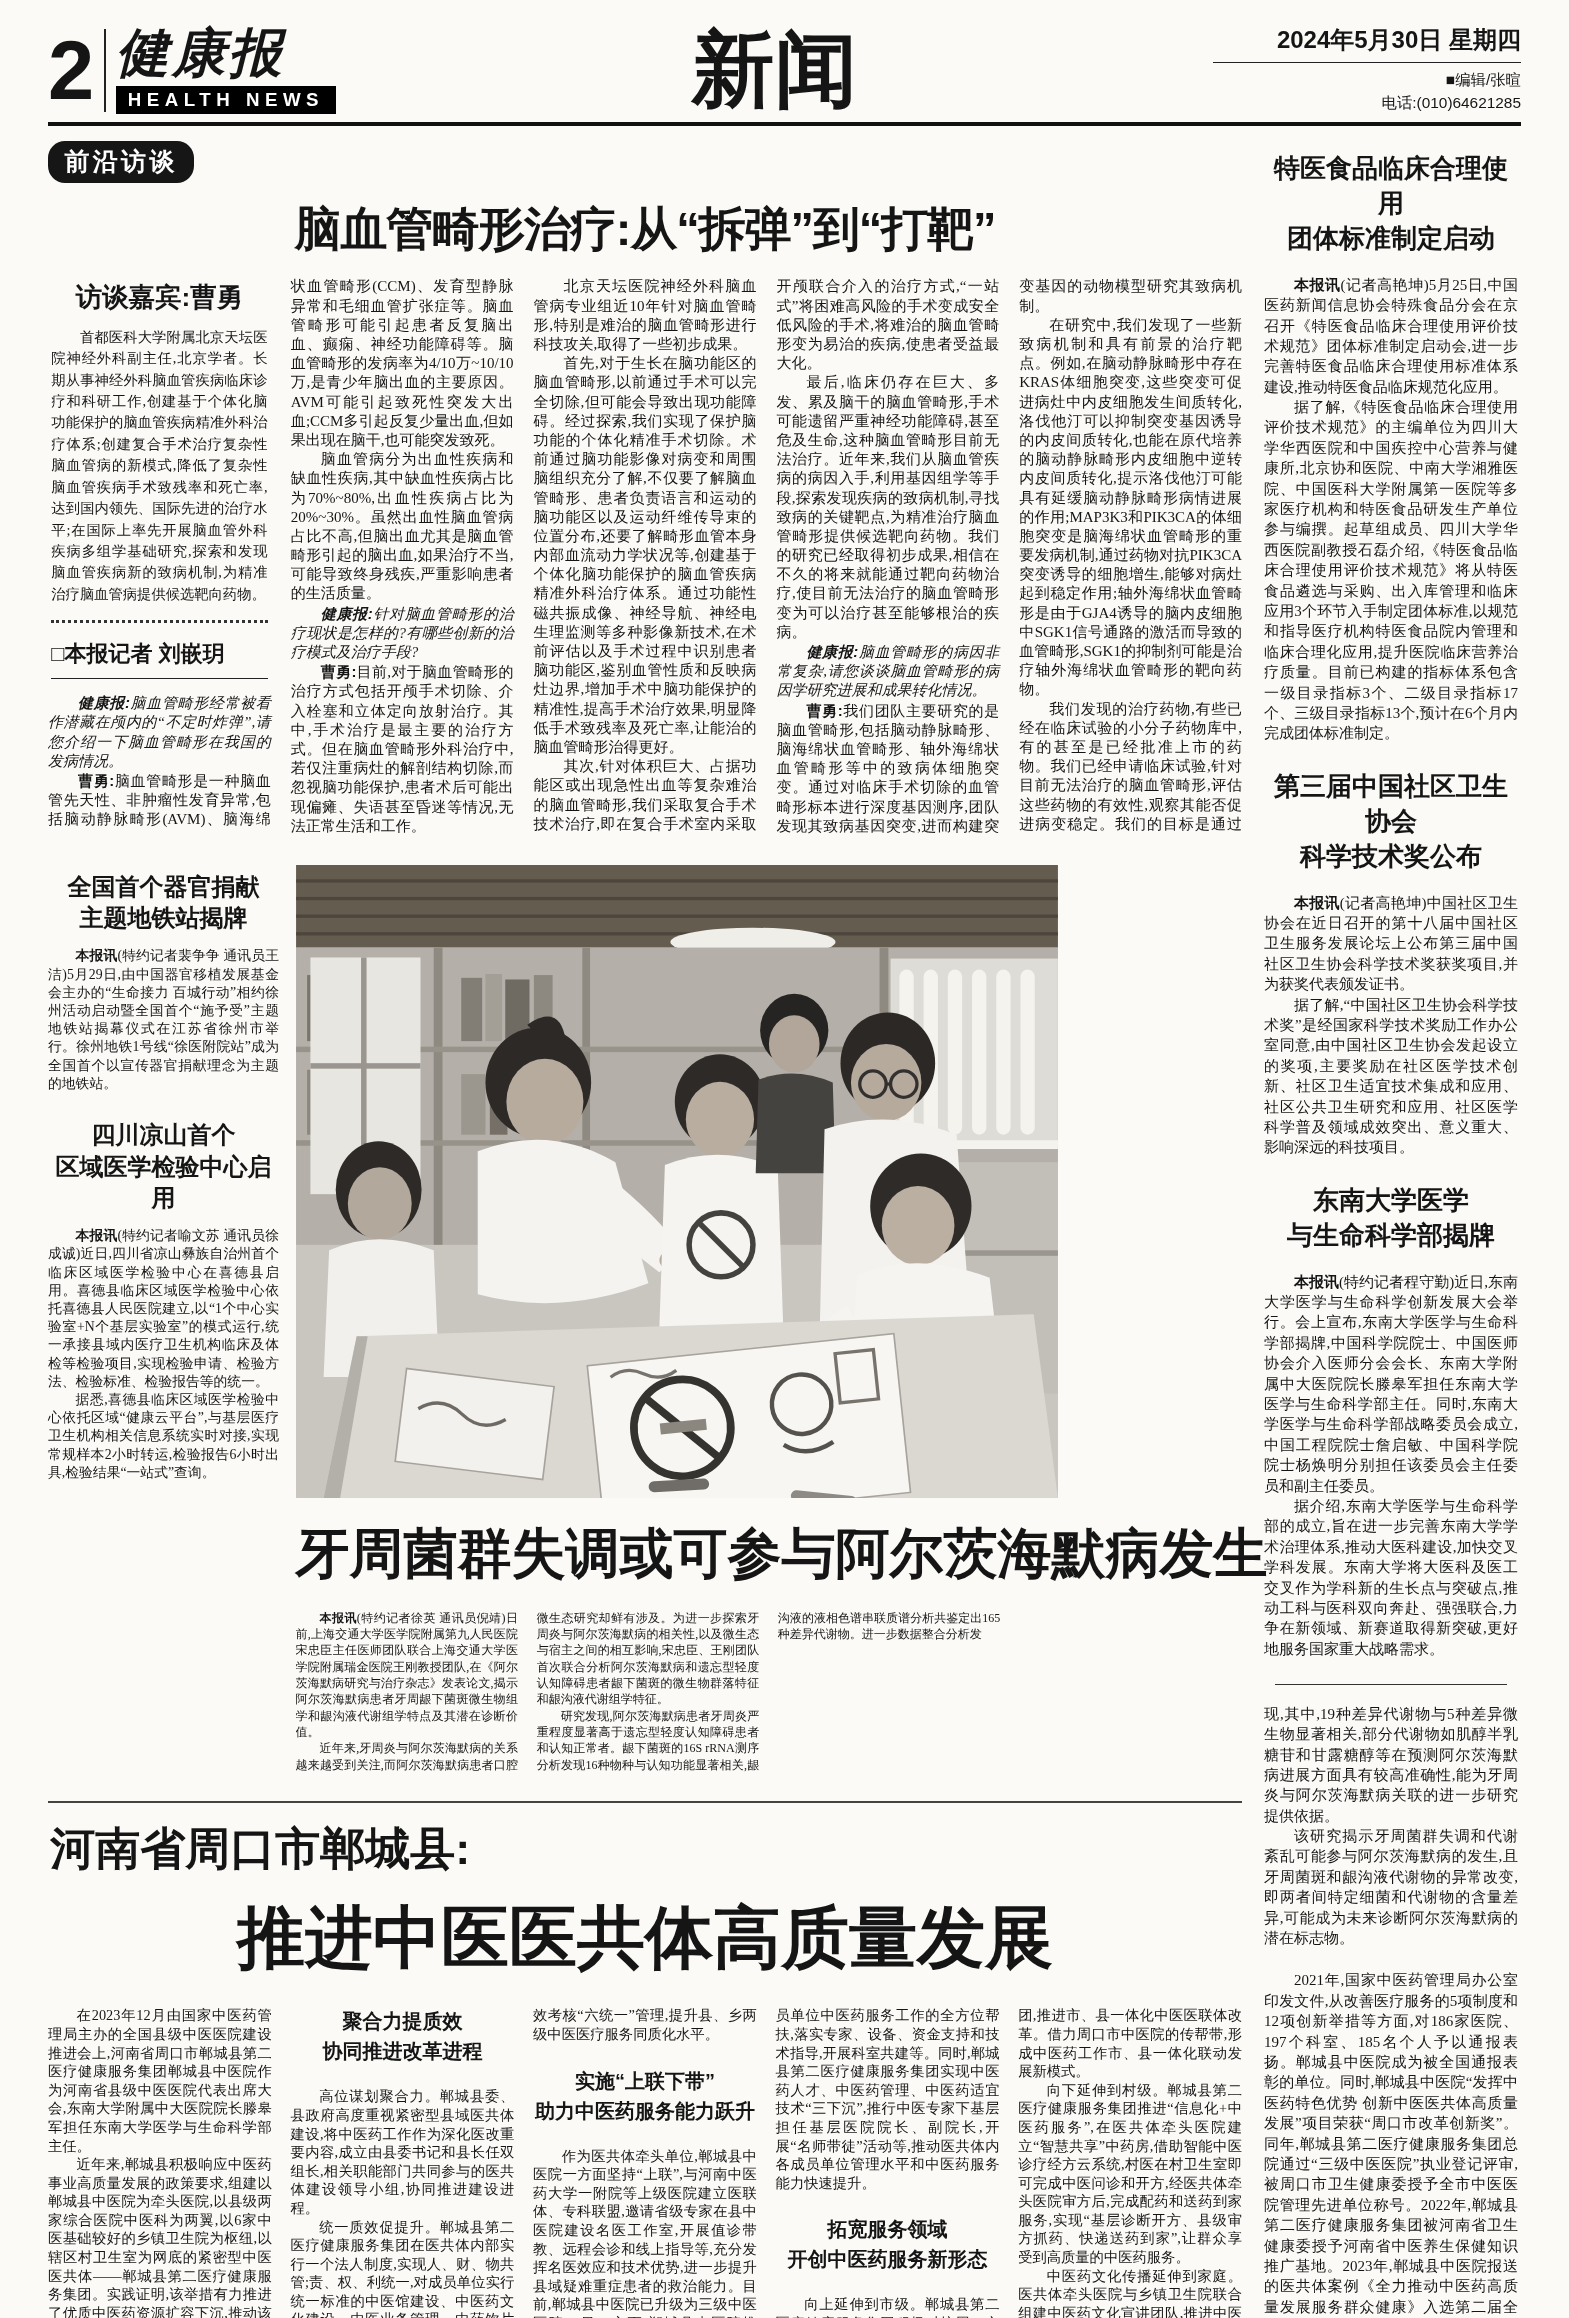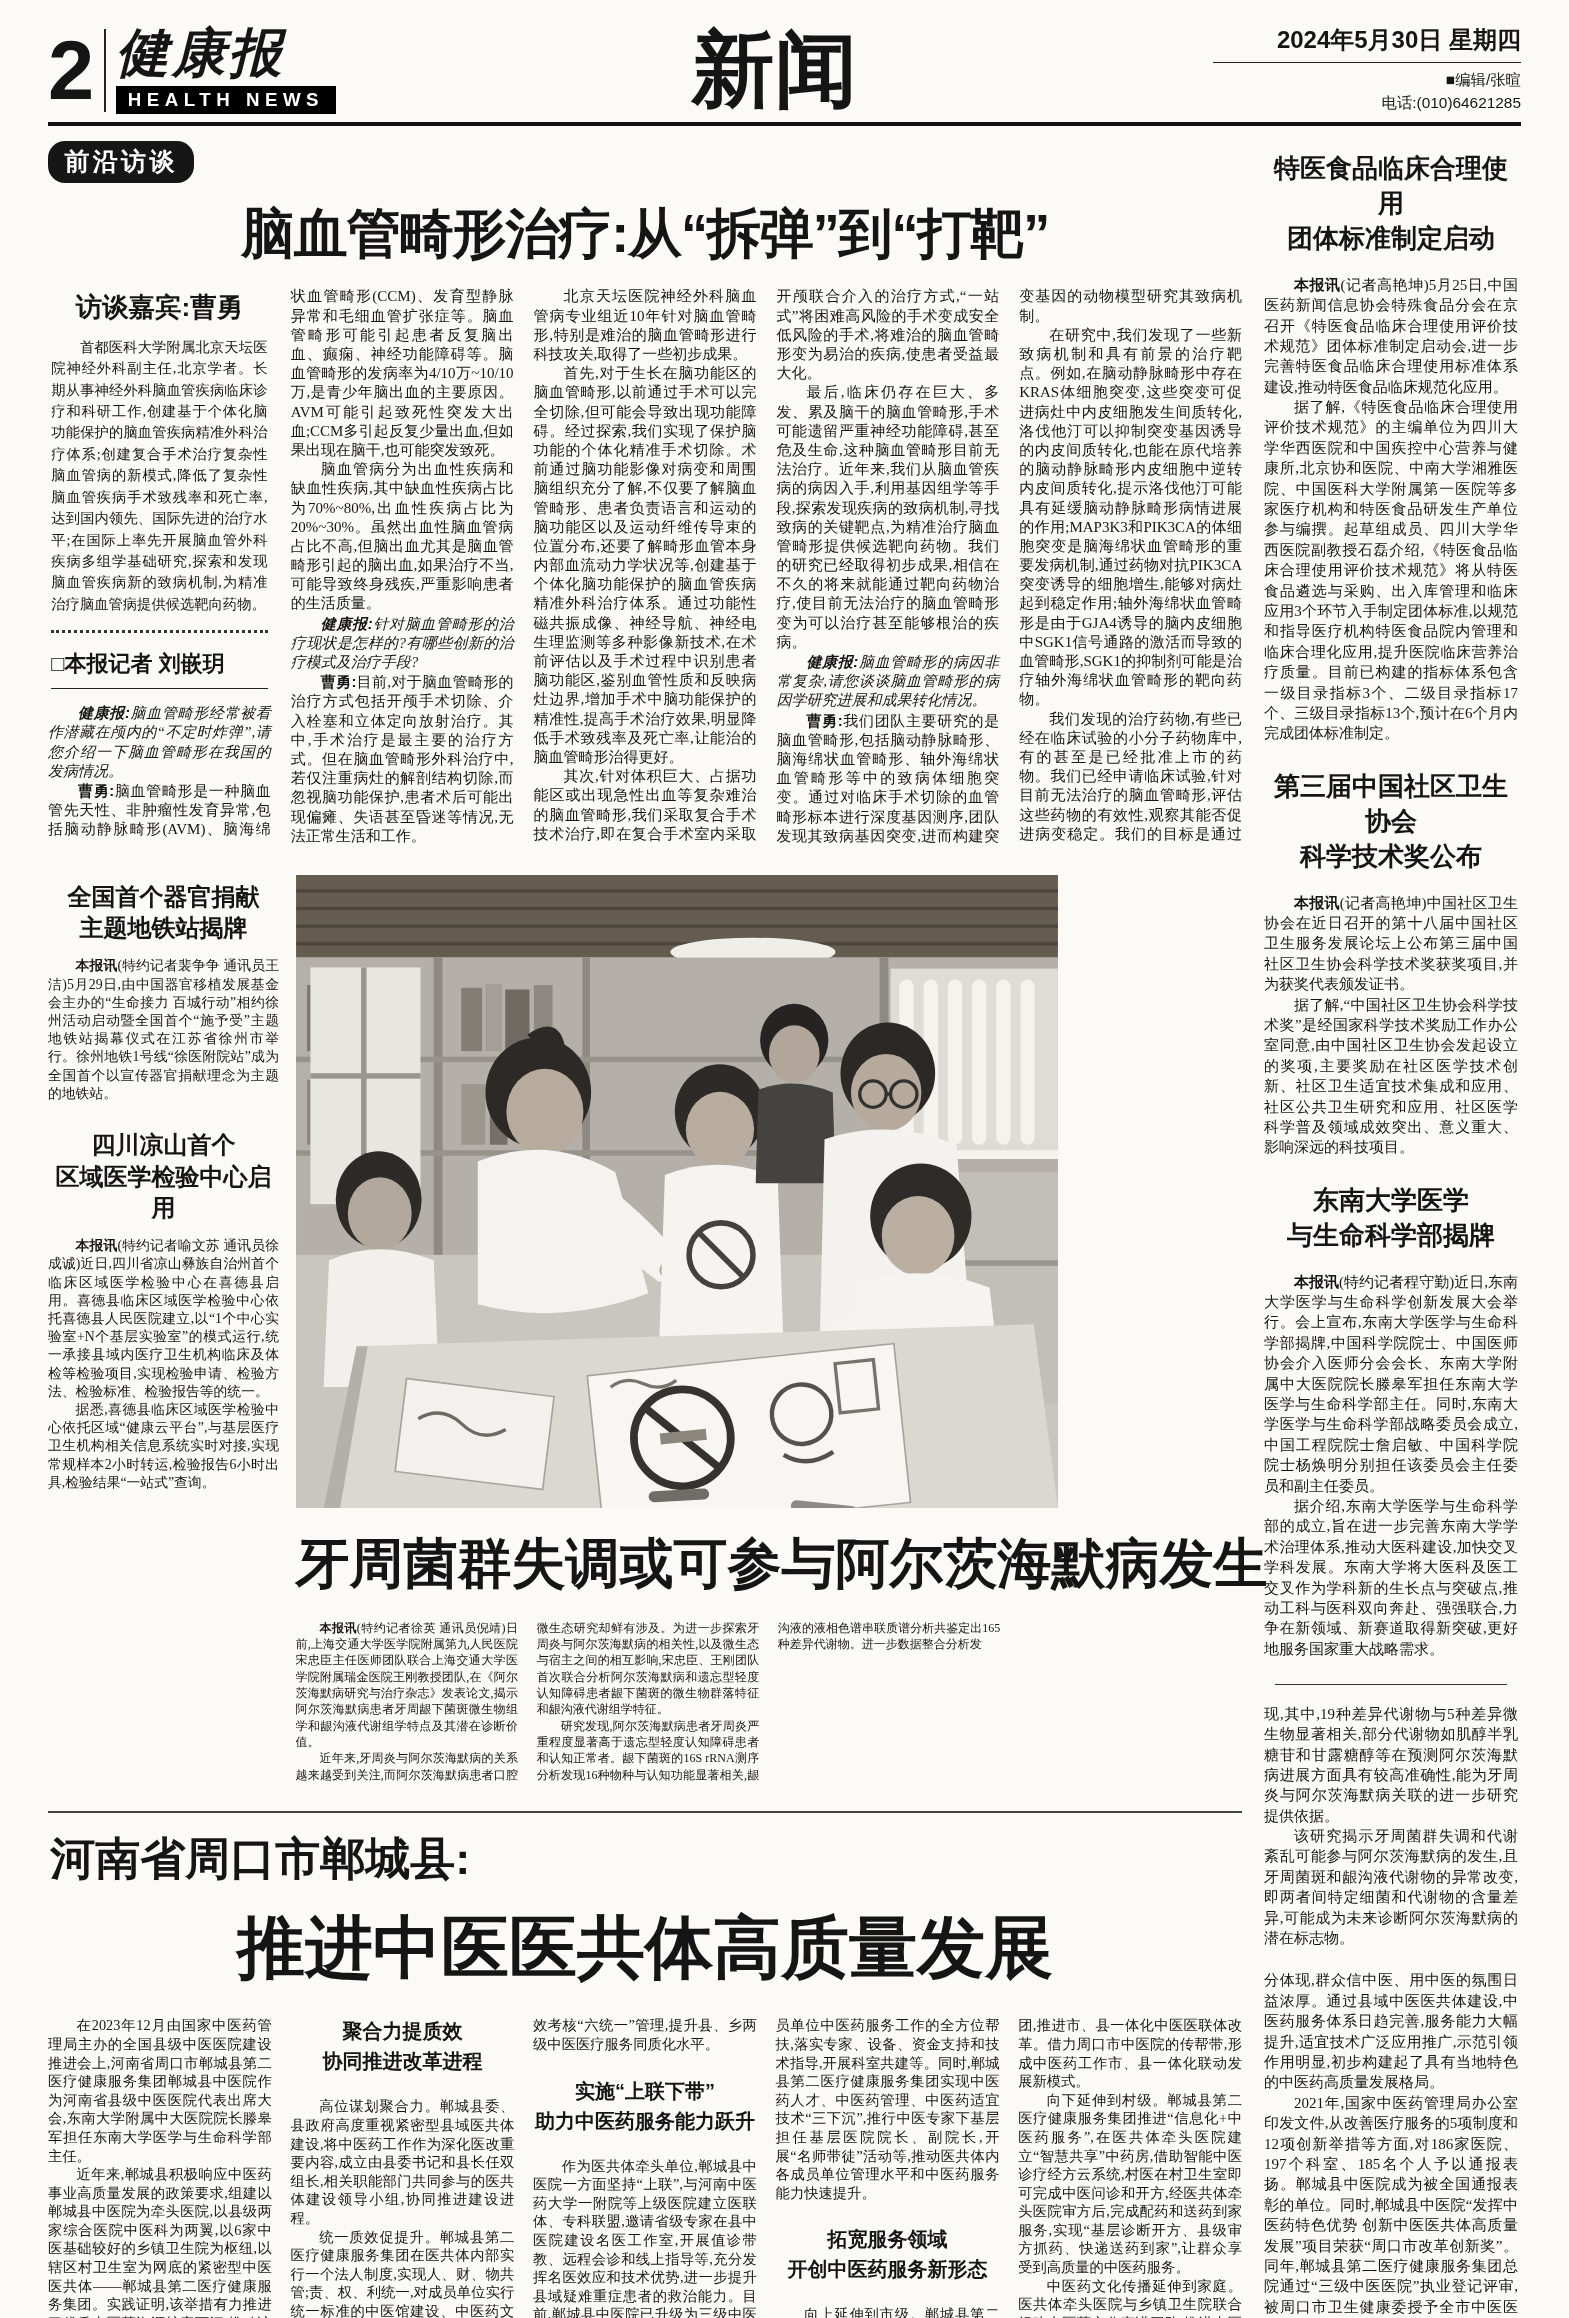--- a/index.html
+++ b/index.html
@@ -19,21 +19,21 @@
   .issue .date{font-weight:900;font-size:24px;border-bottom:1.7px solid #222;padding-bottom:5.5px;margin-bottom:5.5px;}
   .issue .ed,.issue .tel{font-size:15.4px;line-height:1.5;}
   .top-rule{height:4.4px;background:#111;margin-top:7.7px;}
   
   .page-body{display:flex;gap:22px;margin-top:14.3px;}
   .main-col{width:1194px;}
   .sidebar{width:254px;}
   
   .tag{display:inline-block;background:#161616;color:#fff;font-family:"Liberation Sans",sans-serif;
     font-weight:700;font-size:25px;padding:4.4px 16.5px;letter-spacing:3.3px;border-radius:17px;}
-  .lead-headline{font-family:"Liberation Sans",sans-serif;font-weight:900;font-size:54px;
+  .lead-headline{font-family:"Liberation Sans",sans-serif;font-weight:900;font-size:47px;
     text-align:center;margin:15.4px 0 16.5px 0;letter-spacing:-1.1px;white-space:nowrap;}
   .interview-flow{height:569px;column-count:5;column-gap:20px;column-fill:auto;overflow:hidden;}
   .interview-flow p{margin:0;font-size:15px;line-height:1.28;text-align:justify;text-indent:2em;}
   .guest-box{break-inside:avoid;padding:0 3.3px;}
   .guest-box h3{font-family:"Liberation Sans",sans-serif;font-weight:900;font-size:26.4px;text-align:center;margin:2.2px 0 12px 0;}
   .guest-box p{font-size:14.3px;line-height:1.5;text-indent:2em;}
   .dotted-rule{border-bottom:3.9px dotted #333;margin:14.3px 0 16.5px 0;}
   .reporter{font-family:"Liberation Sans",sans-serif;font-weight:700;font-size:22px;
     border-bottom:1.7px solid #222;padding-bottom:8.8px;margin-bottom:14.3px;}
   .speaker{font-weight:bold;font-family:"Liberation Sans",sans-serif;}
@@ -310,20 +310,19 @@
       </article>
 
       <div class="sb-rule"></div>
 
       <div class="sb-cont">
         <p class="nohang">现,其中,19种差异代谢物与5种差异微生物显著相关,部分代谢物如肌醇半乳糖苷和甘露糖醇等在预测阿尔茨海默病进展方面具有较高准确性,能为牙周炎与阿尔茨海默病关联的进一步研究提供依据。</p>
         <p>该研究揭示牙周菌群失调和代谢紊乱可能参与阿尔茨海默病的发生,且牙周菌斑和龈沟液代谢物的异常改变,即两者间特定细菌和代谢物的含量差异,可能成为未来诊断阿尔茨海默病的潜在标志物。</p>
       </div>
 
       <div class="sb-cont" style="margin-top:22px;">
-        <p class="nohang">分体现,群众信中医、用中医的氛围日益浓厚。通过县域中医医共体建设,中医药服务体系日趋完善,服务能力大幅提升,适宜技术广泛应用推广,示范引领作用明显,初步构建起了具有当地特色的中医药高质量发展格局。</p>
         <p>2021年,国家中医药管理局办公室印发文件,从改善医疗服务的5项制度和12项创新举措等方面,对186家医院、197个科室、185名个人予以通报表扬。郸城县中医院成为被全国通报表彰的单位。同时,郸城县中医院“发挥中医药特色优势 创新中医医共体高质量发展”项目荣获“周口市改革创新奖”。同年,郸城县第二医疗健康服务集团总院通过“三级中医医院”执业登记评审,被周口市卫生健康委授予全市中医医院管理先进单位称号。2022年,郸城县第二医疗健康服务集团被河南省卫生健康委授予河南省中医养生保健知识推广基地。2023年,郸城县中医院报送的医共体案例《全力推动中医药高质量发展服务群众健康》入选第二届全国医共体建设优秀典型案例。</p>
 
       </div>
     </aside>
   </div>
 </div>
 
 
 </body></html>

